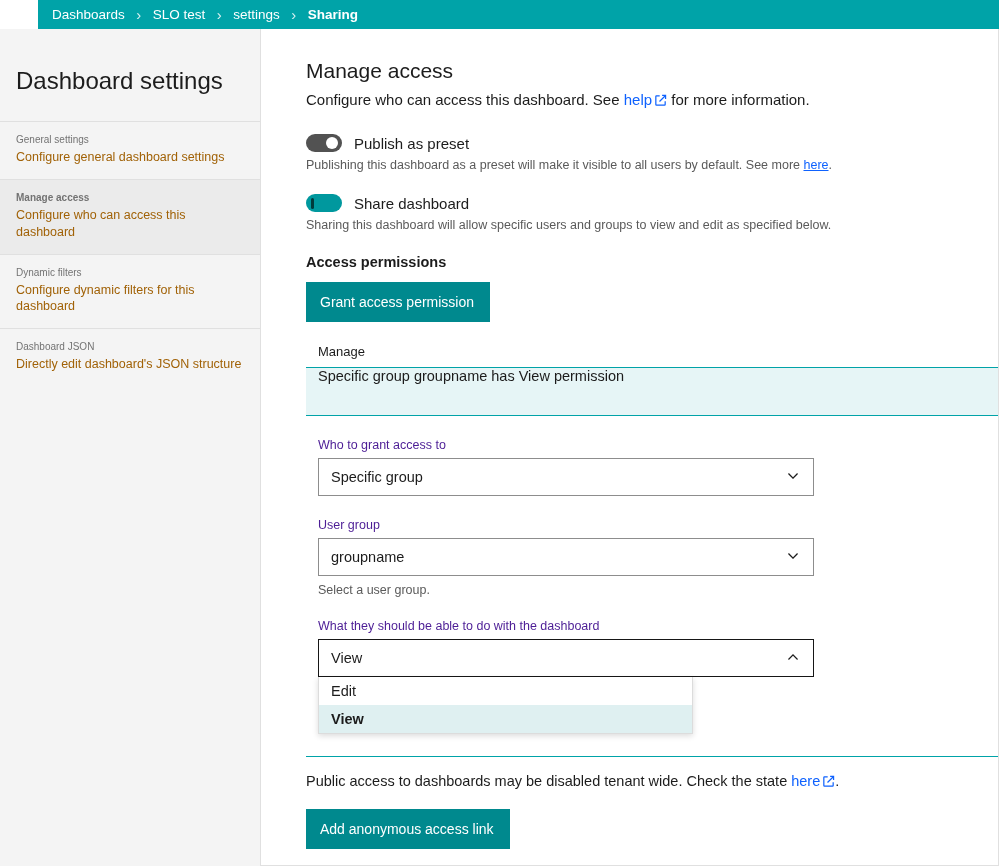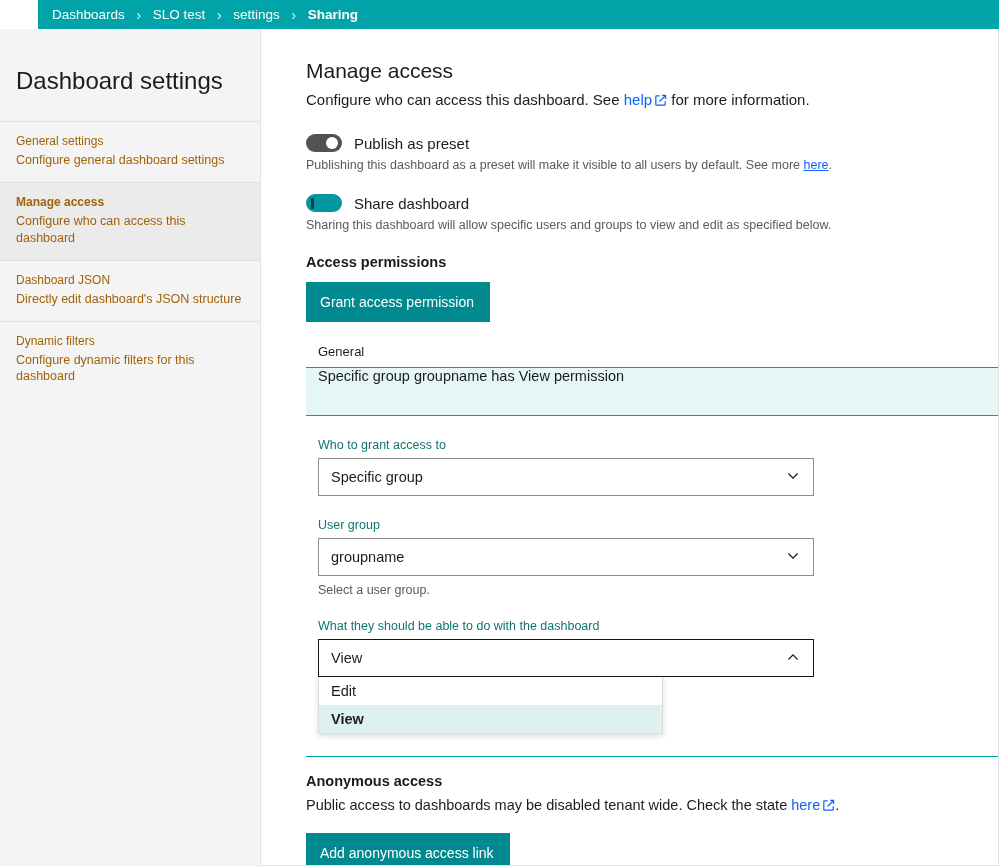--- a/index.html
+++ b/index.html
@@ -57,22 +57,22 @@
   .sidebar-item {
     padding: 12px 16px 14px 16px;
     border-top: 1px solid #e0e0e0;
     cursor: pointer;
   }
   .sidebar-item.selected {
     background: #ebebeb;
     border-left: 0;
   }
   .sidebar-item-label {
-    font-size: 12px;
-    color: #a16207;
+    font-size: 10px;
+    color: #737373;
     display: block;
     margin-bottom: 4px;
   }
   .sidebar-item.selected .sidebar-item-label { font-weight: bold; }
   .sidebar-item-desc {
     font-size: 12.5px;
     color: #a16207;
     display: block;
     line-height: 1.3;
   }
@@ -165,21 +165,21 @@
     display: flex;
     padding-left: 12px;
     font-size: 14.5px;
     margin-left: 0;
     margin-right: -1px;
     width: 722px;
   }
   .form-area { padding-left: 12px; padding-top: 22px; }
   .field-label {
     font-size: 12.5px;
-    color: #0f766e;
+    color: #4c1d95;
     margin-bottom: 6px;
   }
   .select {
     width: 496px;
     height: 38px;
     background: #ffffff;
     border: 1px solid #8d8d8d;
     display: flex;
     align-items: center;
     padding: 0 12px;
@@ -193,21 +193,21 @@
     font-size: 12.5px;
     color: #5a5a5a;
     margin-top: 7px;
   }
   .field-block { margin-bottom: 22px; }
   .select.open {
     border: 1px solid #161616;
     outline: 2px solid #ffffff;
   }
   .dropdown-list {
-    width: 345px;
+    width: 375px;
     background: #ffffff;
     border: 1px solid #dcdcdc;
     border-top: none;
     box-shadow: 0 2px 6px rgba(0,0,0,.14);
     position: relative;
     z-index: 5;
   }
   .dropdown-item {
     height: 28px;
     display: flex;
@@ -270,27 +270,27 @@
       <span class="sidebar-item-label">General settings</span>
       <span class="sidebar-item-desc">Configure general dashboard settings</span>
     </div>
 
     <div class="sidebar-item selected">
       <span class="sidebar-item-label">Manage access</span>
       <span class="sidebar-item-desc">Configure who can access this dashboard</span>
     </div>
 
     <div class="sidebar-item">
+      <span class="sidebar-item-label">Dynamic filters</span>
+      <span class="sidebar-item-desc">Configure dynamic filters for this dashboard</span>
+    </div>
+
+    <div class="sidebar-item">
       <span class="sidebar-item-label">Dashboard JSON</span>
       <span class="sidebar-item-desc">Directly edit dashboard's JSON structure</span>
-    </div>
-
-    <div class="sidebar-item">
-      <span class="sidebar-item-label">Dynamic filters</span>
-      <span class="sidebar-item-desc">Configure dynamic filters for this dashboard</span>
     </div>
   </div>
 
   <div class="main">
 
     <h1 class="page-title">Manage access</h1>
 
     <p class="page-sub">
       <span>Configure who can access this dashboard. See </span><a class="link" href="#">help</a><span class="ext-icon"><svg width="13" height="13" viewBox="0 0 16 16">
             <path d="M10 1h5v5h-1.5V3.56L7.3 9.76 6.24 8.7l6.2-6.2H10V1z" fill="#0f62fe"></path>
@@ -315,21 +315,21 @@
           <span class="knob"></span>
         </div>
       <span class="toggle-label">Share dashboard</span>
     </div>
     <p class="toggle-help">Sharing this dashboard will allow specific users and groups to view and edit as specified below.</p>
 
     
     <div class="section-title">Access permissions</div>
     <button class="btn-primary">Grant access permission</button>
 
-    <div class="summary-label">General</div>
+    <div class="summary-label">Manage</div>
     <div class="summary-bar">
       <span>Specific group groupname has View permission</span>
     </div>
 
     <div class="form-area">
 
       <div class="field-block">
         <div class="field-label">Who to grant access to</div>
         <div class="select">
           <span>Specific group</span>
@@ -369,21 +369,20 @@
           <div class="dropdown-item selected">View</div>
         </div>
       </div>
 
     </div>
 
     <div class="divider-line"></div>
 
     
     <div class="anon-block">
-      <div class="anon-title">Anonymous access</div>
       <p class="anon-desc">
         <span>Public access to dashboards may be disabled tenant wide. Check the state </span><a class="link" href="#">here</a><span class="ext-icon"><svg width="13" height="13" viewBox="0 0 16 16">
               <path d="M10 1h5v5h-1.5V3.56L7.3 9.76 6.24 8.7l6.2-6.2H10V1z" fill="#0f62fe"></path>
               <path d="M13 13H3V3h4V1.5H3A1.5 1.5 0 0 0 1.5 3v10A1.5 1.5 0 0 0 3 14.5h10a1.5 1.5 0 0 0 1.5-1.5V9H13v4z" fill="#0f62fe"></path>
             </svg></span><span>.</span>
       </p>
       <button class="btn-primary">Add anonymous access link</button>
     </div>
 
     <div class="right-border"></div>

